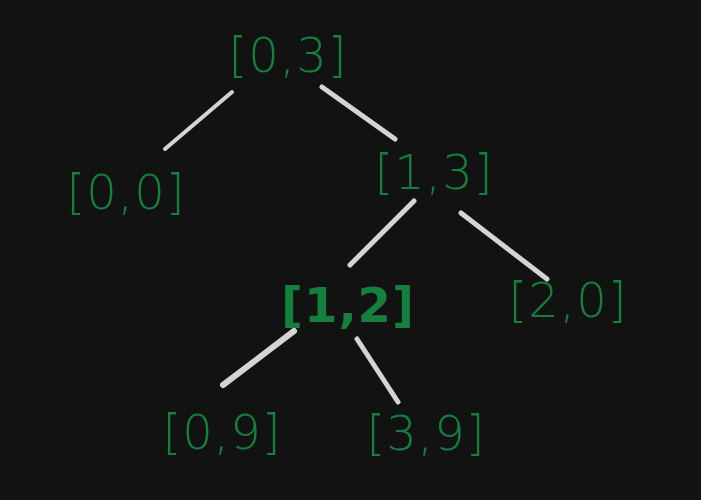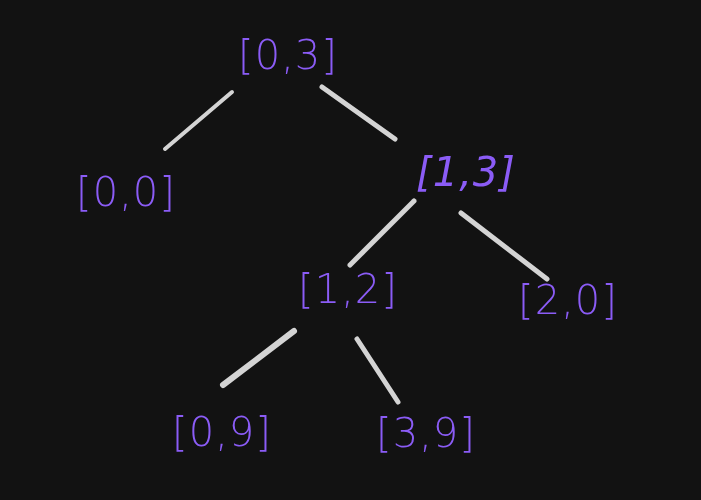--- a/index.html
+++ b/index.html
@@ -7,22 +7,22 @@
       width: 701px; height: 500px;
       background: #121212;
       position: relative;
       overflow: hidden;
       font-family: "DejaVu Sans", sans-serif;
     }
     #canvas { position: absolute; left: 0; top: 0; width: 701px; height: 500px; }
     .edge line { stroke: #d4d4d4; stroke-linecap: round; }
     .node {
       position: absolute;
-      color: #8b5cf6;
-      font-size: 40px;
+      color: #15803d;
+      font-size: 48px;
       line-height: 1;
       letter-spacing: 1px;
       white-space: nowrap;
       transform: translate(-50%, -50%);
       font-weight: 300;
     }
   </style>
 </head>
 <body>
 
@@ -42,17 +42,17 @@
   <g class="edge">
       <line id="e4" stroke-width="6" x1="294" y1="331" x2="223" y2="385"></line>
     </g>
   <g class="edge">
       <line id="e5" stroke-width="5" x1="357" y1="339" x2="398" y2="402"></line>
     </g>
 </svg>
 
 <div class="node" id="node-0" style="left: 288px; top: 55px;">[0,3]</div>
 <div class="node" id="node-1" style="left: 126px; top: 192px;">[0,0]</div>
-<div class="node" id="node-2" style="left: 466px; top: 172px; font-style: italic;">[1,3]</div>
-<div class="node" id="node-3" style="left: 348px; top: 289px;">[1,2]</div>
+<div class="node" id="node-2" style="left: 434px; top: 172px;">[1,3]</div>
+<div class="node" id="node-3" style="left: 348px; top: 305px; font-weight: bold;">[1,2]</div>
 <div class="node" id="node-4" style="left: 568px; top: 300px;">[2,0]</div>
 <div class="node" id="node-5" style="left: 222px; top: 432px;">[0,9]</div>
 <div class="node" id="node-6" style="left: 426px; top: 433px;">[3,9]</div>
 
 </body></html>

